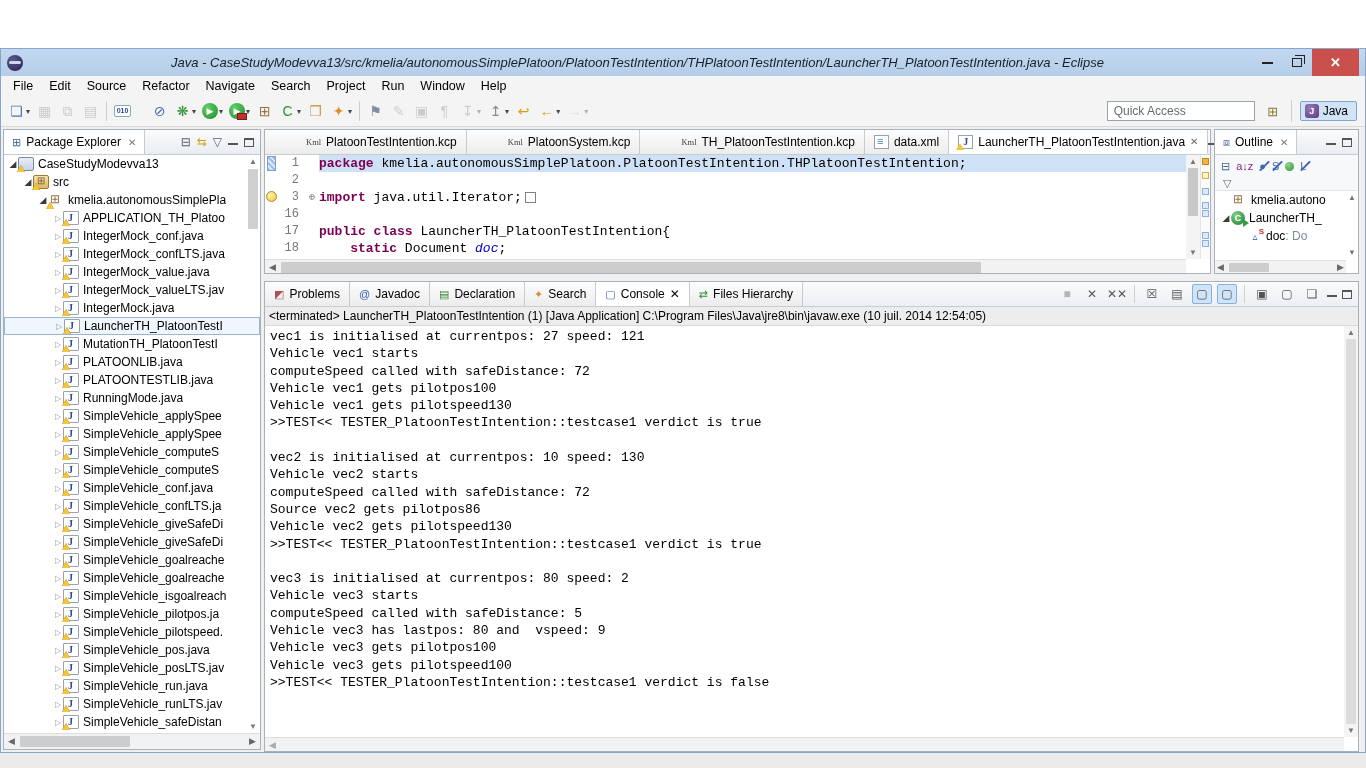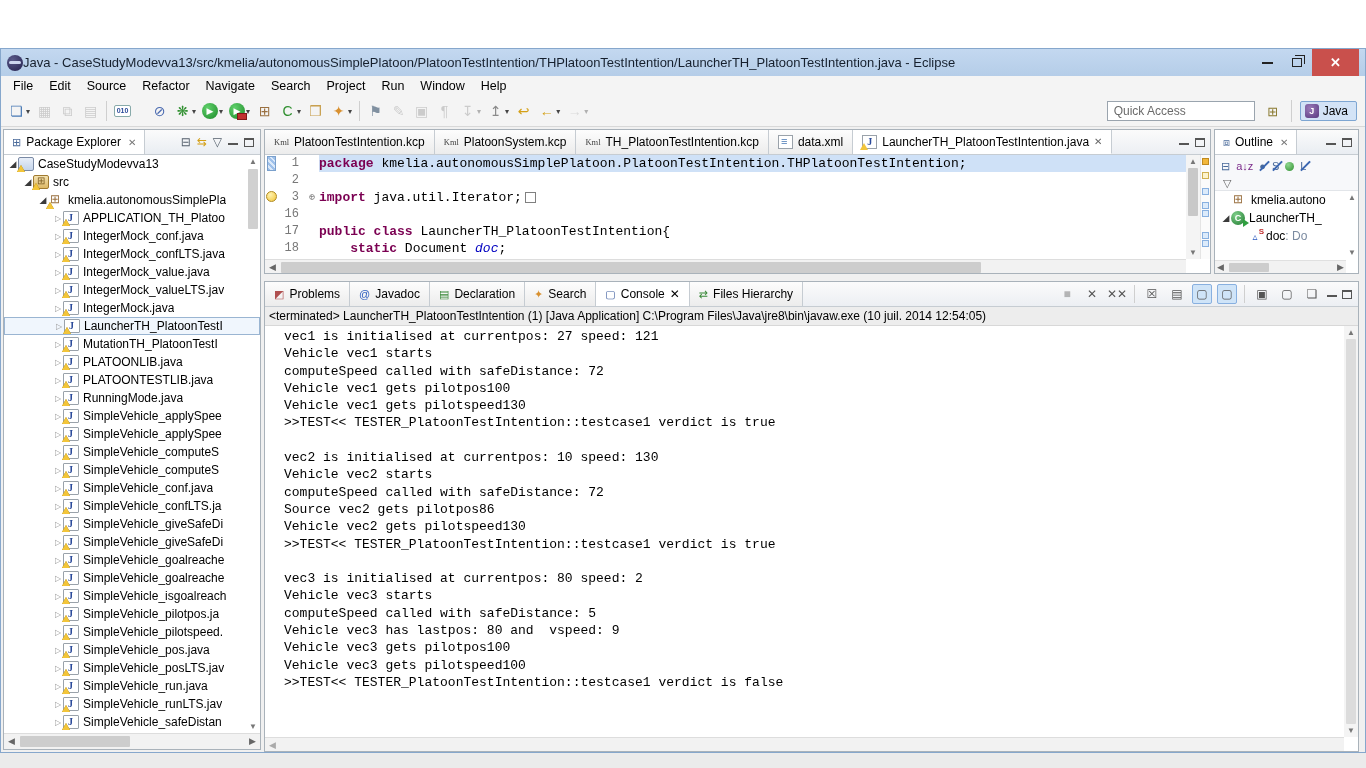--- a/index.html
+++ b/index.html
@@ -10,22 +10,22 @@
   
   .window { position:absolute; left:0; top:48px; width:1366px; height:705px;
             border:1px solid #86a7cc; background:#f0f0f0; }
   .titlebar { position:absolute; left:0; top:0; width:100%; height:27px;
               background:linear-gradient(#c3d8f0,#b5cde8); display:flex; align-items:center; }
   .app-icon { width:16px; height:16px; margin-left:6px; border-radius:50%;
               background:radial-gradient(circle at 35% 30%, #5a5a8a, #23204d);
               position:relative; flex:0 0 auto; }
   .app-icon::after { content:""; position:absolute; left:2px; top:6px; width:12px; height:3px;
                      background:#cdd6ef; border-radius:2px; }
-  .title-text { flex:1; text-align:left; font-size:13px; color:#16202e;
-                white-space:nowrap; overflow:hidden; text-overflow:ellipsis; }
+  .title-text { flex:1; text-align:center; font-size:13px; color:#16202e;
+                white-space:nowrap; overflow:hidden; text-overflow:ellipsis;font-style:italic; }
   .win-btns { display:flex; align-items:stretch; height:100%; margin-right:6px; flex:0 0 auto; }
   .win-btn { width:30px; display:flex; align-items:center; justify-content:center; cursor:default; }
   .glyph-min { width:11px; height:2px; background:#222; }
   .glyph-restore { width:10px; height:9px; border:1px solid #222; position:relative; background:transparent; }
   .glyph-restore::before { content:""; position:absolute; left:2px; top:-4px; width:9px; height:8px;
                            border:1px solid #222; border-bottom:none; border-left:none; }
   .win-close { width:47px; background:#c9504c; display:flex; align-items:center; justify-content:center;
                color:#fff; font-size:13px; font-weight:bold; }
 
   
@@ -104,21 +104,21 @@
 
   
   #editor { left:263px; top:80px; width:947px; height:145px; background:#fff; }
   .etabbar { position:absolute; left:0; top:0; right:0; height:25px;
              background:linear-gradient(#fbfbfb,#eceff3); border-bottom:1px solid #c6ccd2;
              display:flex; align-items:stretch; }
   .etab { display:flex; align-items:center; gap:5px; padding:0 9px; border-right:1px solid #c6ccd2;
           font-size:12px; background:linear-gradient(#fdfdfd,#ececec); white-space:nowrap; }
   .etab.active { background:#fff; border-bottom:1px solid #fff; }
   .eicon { position:relative; width:15px; height:14px; flex:0 0 auto; }
-  .eicon.kml { font-size:8.5px; color:#444; font-family:"Liberation Serif",serif; line-height:14px; }
+  .eicon.kml { font-size:8.5px; color:#444; font-family:"Liberation Serif",serif; line-height:14px;margin-left:32px; }
   .eicon.xml { background:#fff; border:1px solid #9aa2aa; }
   .eicon.xml::after { content:"≡"; position:absolute; left:2px; top:-1px; color:#4a7ab5; font-size:11px; }
   .eicon.java { background:#fff; border:1px solid #9aa2aa; }
   .eicon.java::after { content:"J"; position:absolute; left:4px; top:0; font-size:10px; font-weight:bold;
                        color:#2b4a9a; font-family:"Liberation Serif",serif; }
   .eicon .warnov { position:absolute; left:-3px; bottom:-2px; width:0; height:0;
                    border-left:4px solid transparent; border-right:4px solid transparent;
                    border-bottom:7px solid #f2c53a; }
   .etab .close-x { color:#666; font-size:10px; }
   .etab-tools { margin-left:auto; display:flex; align-items:center; gap:6px; padding-right:5px; }
@@ -190,21 +190,21 @@
   .ctools { margin-left:auto; display:flex; align-items:center; gap:5px; padding-right:6px; }
   .ct-btn { width:20px; height:20px; display:flex; align-items:center; justify-content:center;
             border-radius:2px; font-size:12px; color:#555; }
   .ct-btn.dis { opacity:.4; }
   .ct-btn.toggled { background:#cfe4f8; border:1px solid #88b0e0; }
   .ct-sep { width:1px; height:18px; background:#cfcfcf; margin:0 2px; }
   .con-status { position:absolute; left:0; top:25px; right:0; height:19px; background:#ededed;
                 border-bottom:1px solid #d8d8d8; font-size:12px; display:flex; align-items:center;
                 padding-left:4px; white-space:nowrap; overflow:hidden; }
   .con-body { position:absolute; left:0; top:44px; right:14px; bottom:14px; overflow:hidden;
-              font-family:"Liberation Mono", monospace; font-size:13px; padding:2px 0 0 5px;margin-left:14px; }
+              font-family:"Liberation Mono", monospace; font-size:13px; padding:2px 0 0 5px; }
   .con-line { height:17.3px; line-height:17.3px; white-space:pre; }
   .con-vscroll { position:absolute; right:0; top:44px; bottom:14px; width:14px; background:#f4f4f4; }
   .con-vscroll .arr { position:absolute; left:3px; font-size:8px; color:#777; }
   .con-hscroll { position:absolute; left:0; right:14px; bottom:0; height:14px; background:#f2f2f2;
                  border-top:1px solid #ddd; }
   .con-hscroll .arr { position:absolute; left:4px; top:2px; font-size:9px; color:#aaa; }
 </style>
 </head>
 <body>
 

